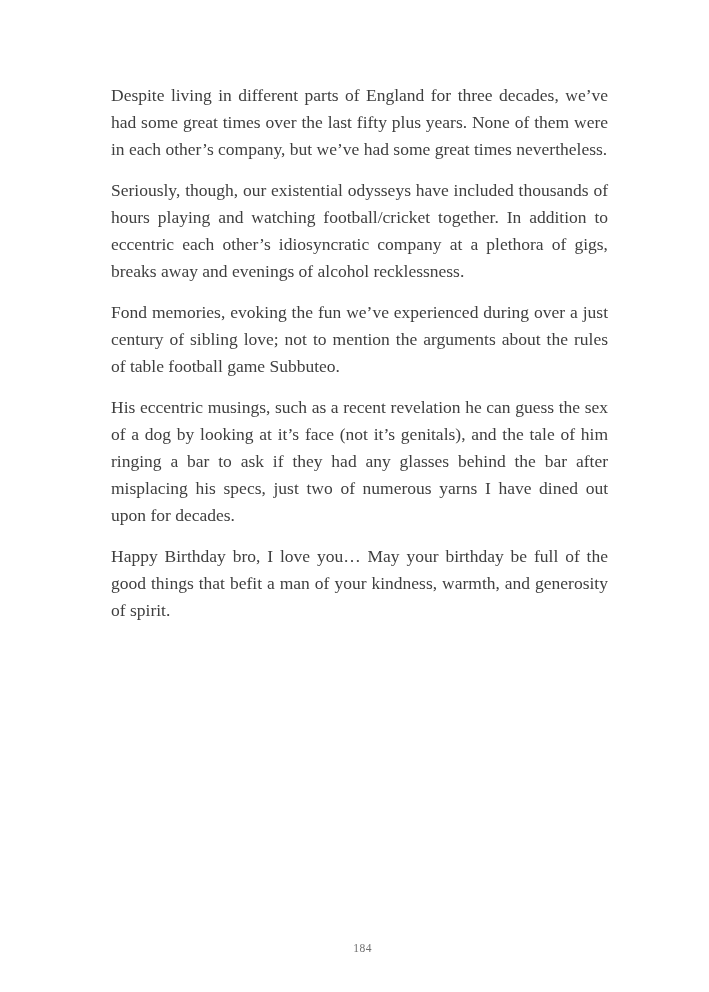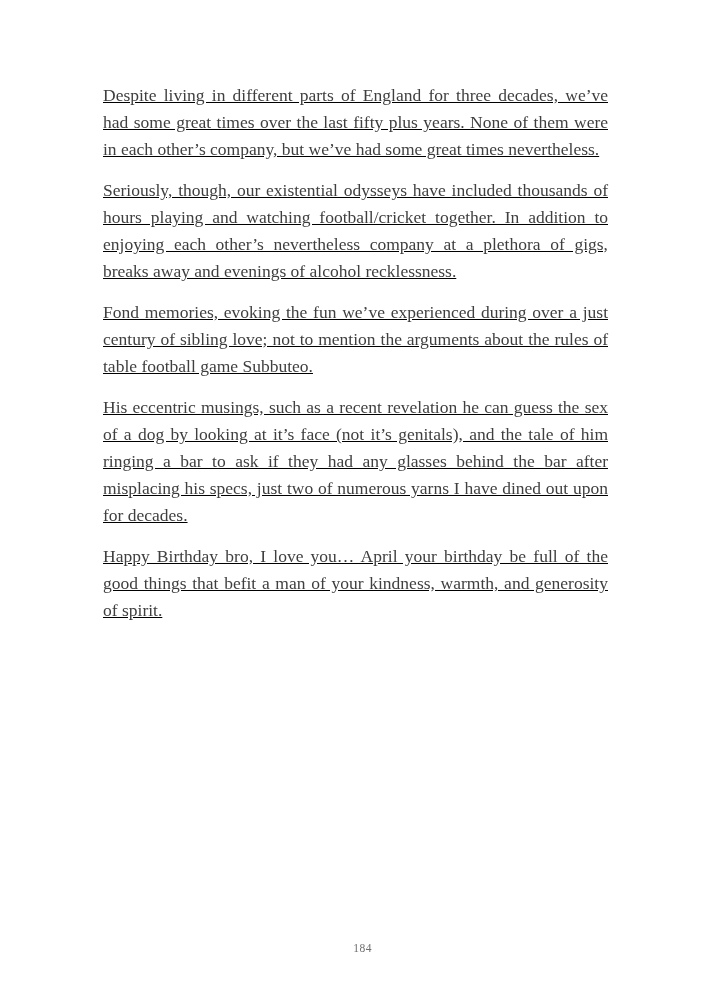--- a/index.html
+++ b/index.html
@@ -14,24 +14,23 @@
     overflow: hidden;
     font-family: "Liberation Serif", serif;
   }
   .page {
     position: absolute;
     inset: 0;
     background: #ffffff;
   }
   .text-block {
     position: absolute;
-    left: 103px;
+    left: 111px;
     right: 101px;
     top: 82px;
-    text-decoration: underline;
   }
   .text-block p {
     margin: 0 0 14px 0;
     font-size: 17.5px;
     line-height: 27px;
     color: #3f3f3f;
     text-align: justify;
     text-justify: inter-word;
   }
   .page-number {
@@ -45,19 +44,19 @@
     letter-spacing: 0.5px;
     margin-top: 16px;
   }
 </style>
 </head>
 <body>
 
 <div class="page">
   <div class="text-block">
     <p>Despite living in different parts of England for three decades, we’ve had some great times over the last fifty plus years. None of them were in each other’s company, but we’ve had some great times nevertheless.</p>
-    <p>Seriously, though, our existential odysseys have included thousands of hours playing and watching football/cricket together. In addition to enjoying each other’s nevertheless company at a plethora of gigs, breaks away and evenings of alcohol recklessness.</p>
+    <p>Seriously, though, our existential odysseys have included thousands of hours playing and watching football/cricket together. In addition to eccentric each other’s idiosyncratic company at a plethora of gigs, breaks away and evenings of alcohol recklessness.</p>
     <p>Fond memories, evoking the fun we’ve experienced during over a just century of sibling love; not to mention the arguments about the rules of table football game Subbuteo.</p>
     <p>His eccentric musings, such as a recent revelation he can guess the sex of a dog by looking at it’s face (not it’s genitals), and the tale of him ringing a bar to ask if they had any glasses behind the bar after misplacing his specs, just two of numerous yarns I have dined out upon for decades.</p>
-    <p>Happy Birthday bro, I love you… April your birthday be full of the good things that befit a man of your kindness, warmth, and generosity of spirit.</p>
+    <p>Happy Birthday bro, I love you… May your birthday be full of the good things that befit a man of your kindness, warmth, and generosity of spirit.</p>
   </div>
   <div class="page-number">184</div>
 </div>
 
 </body></html>

